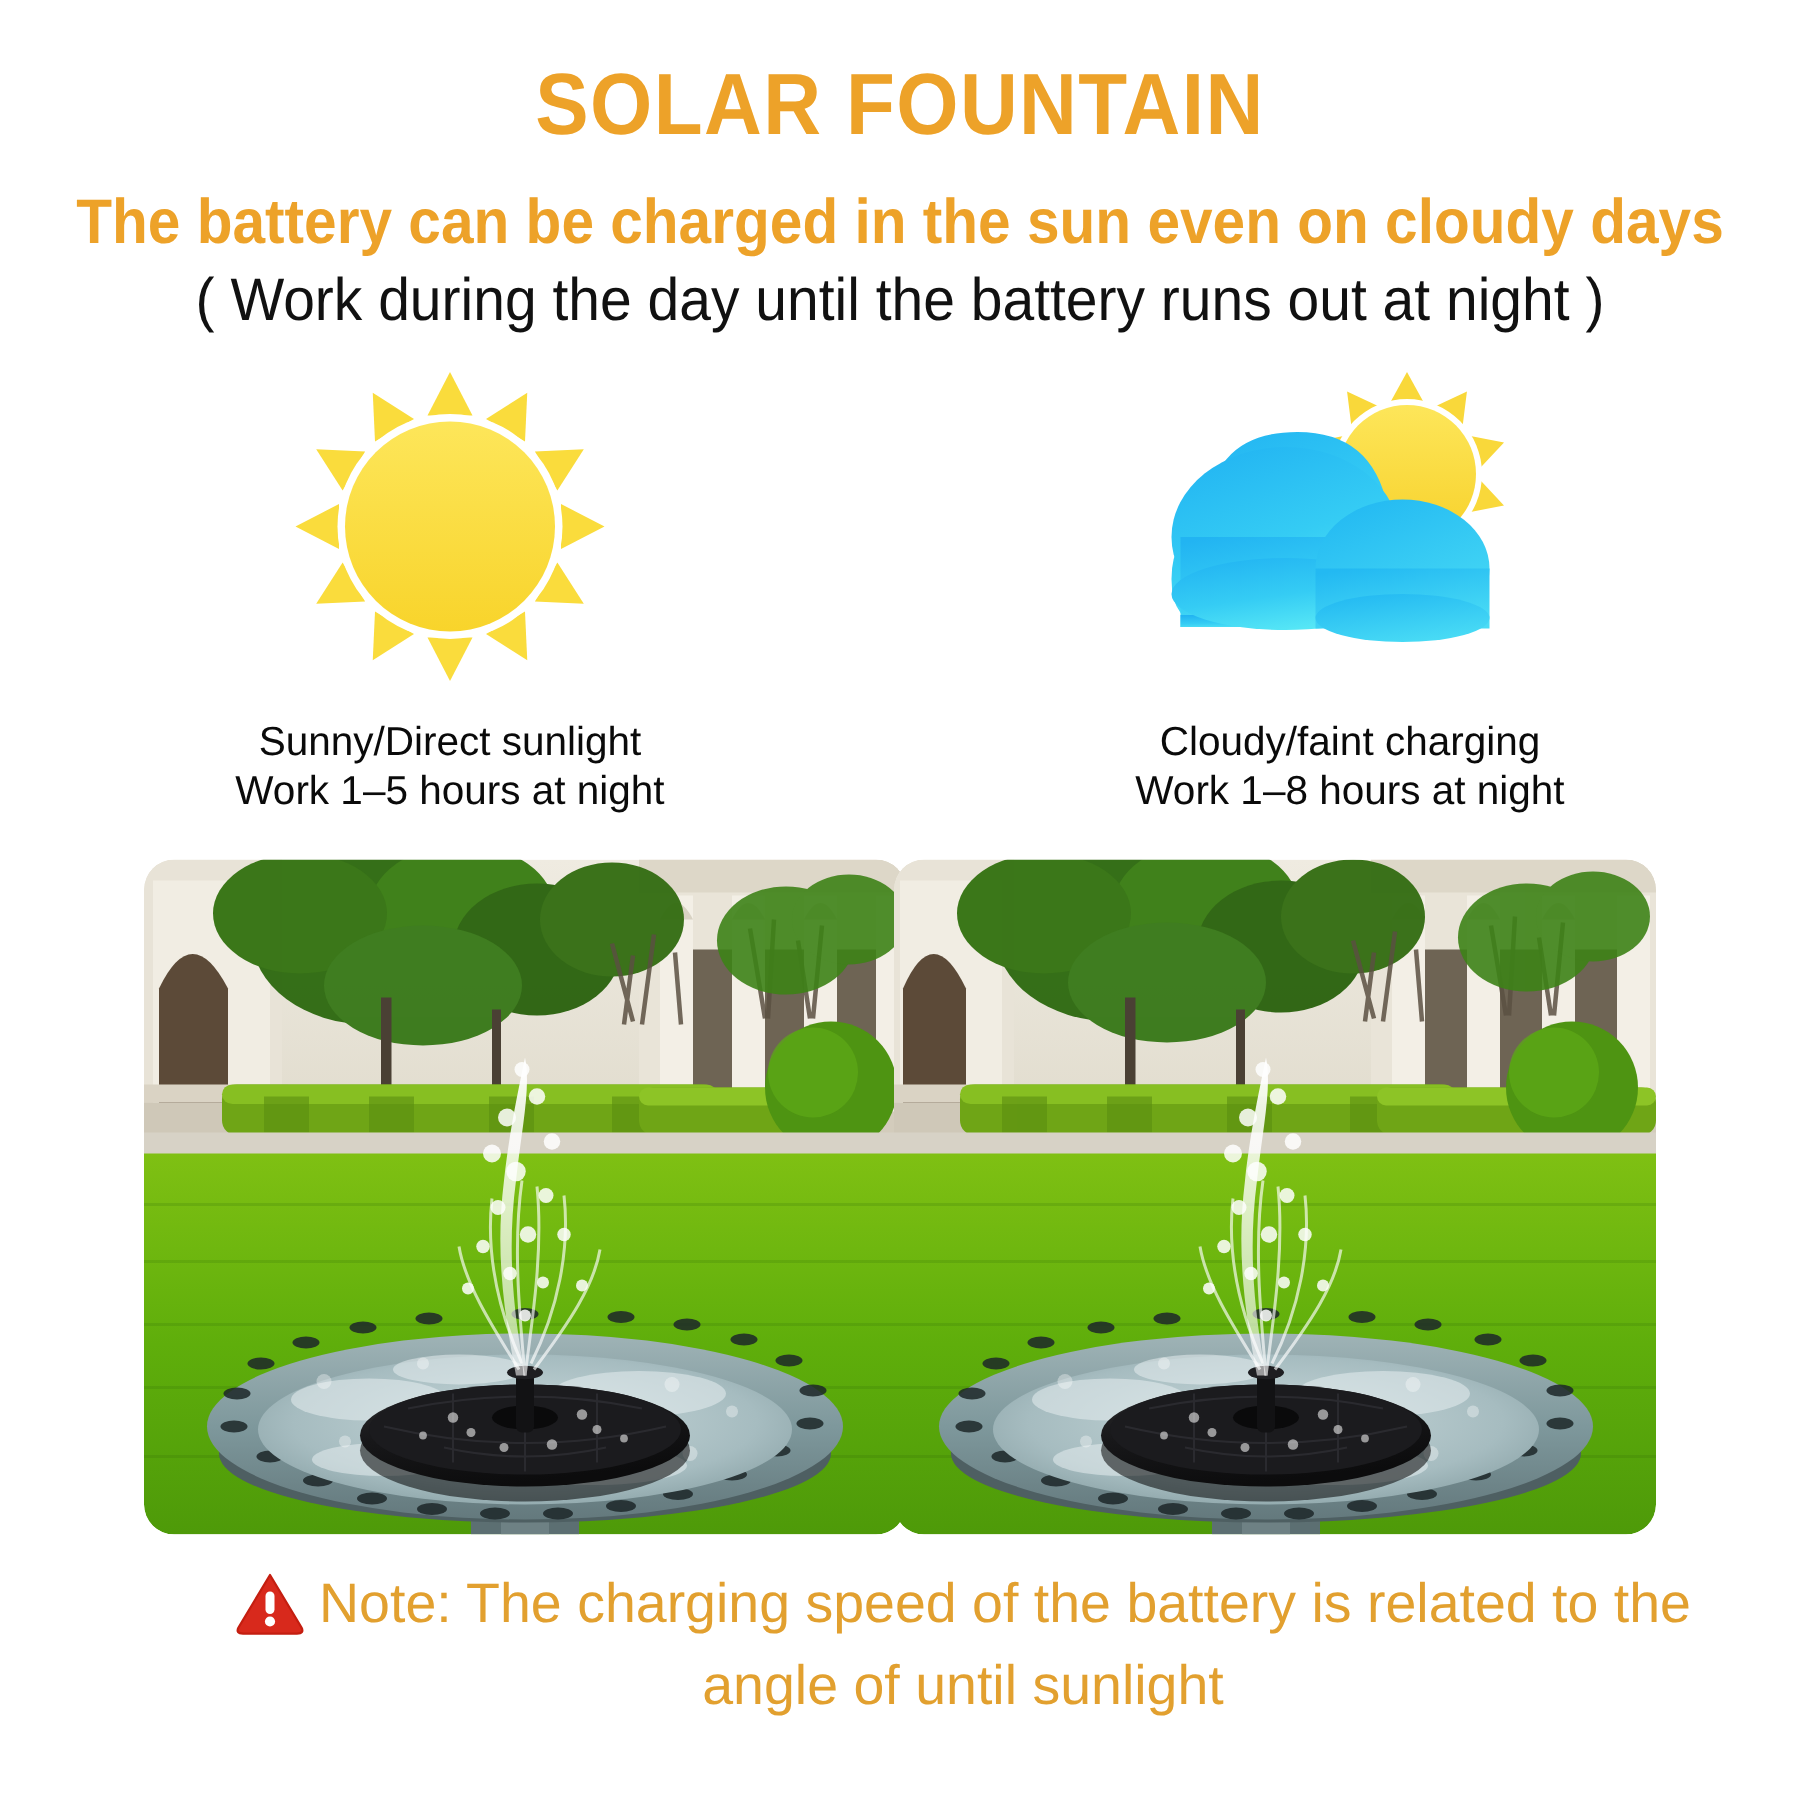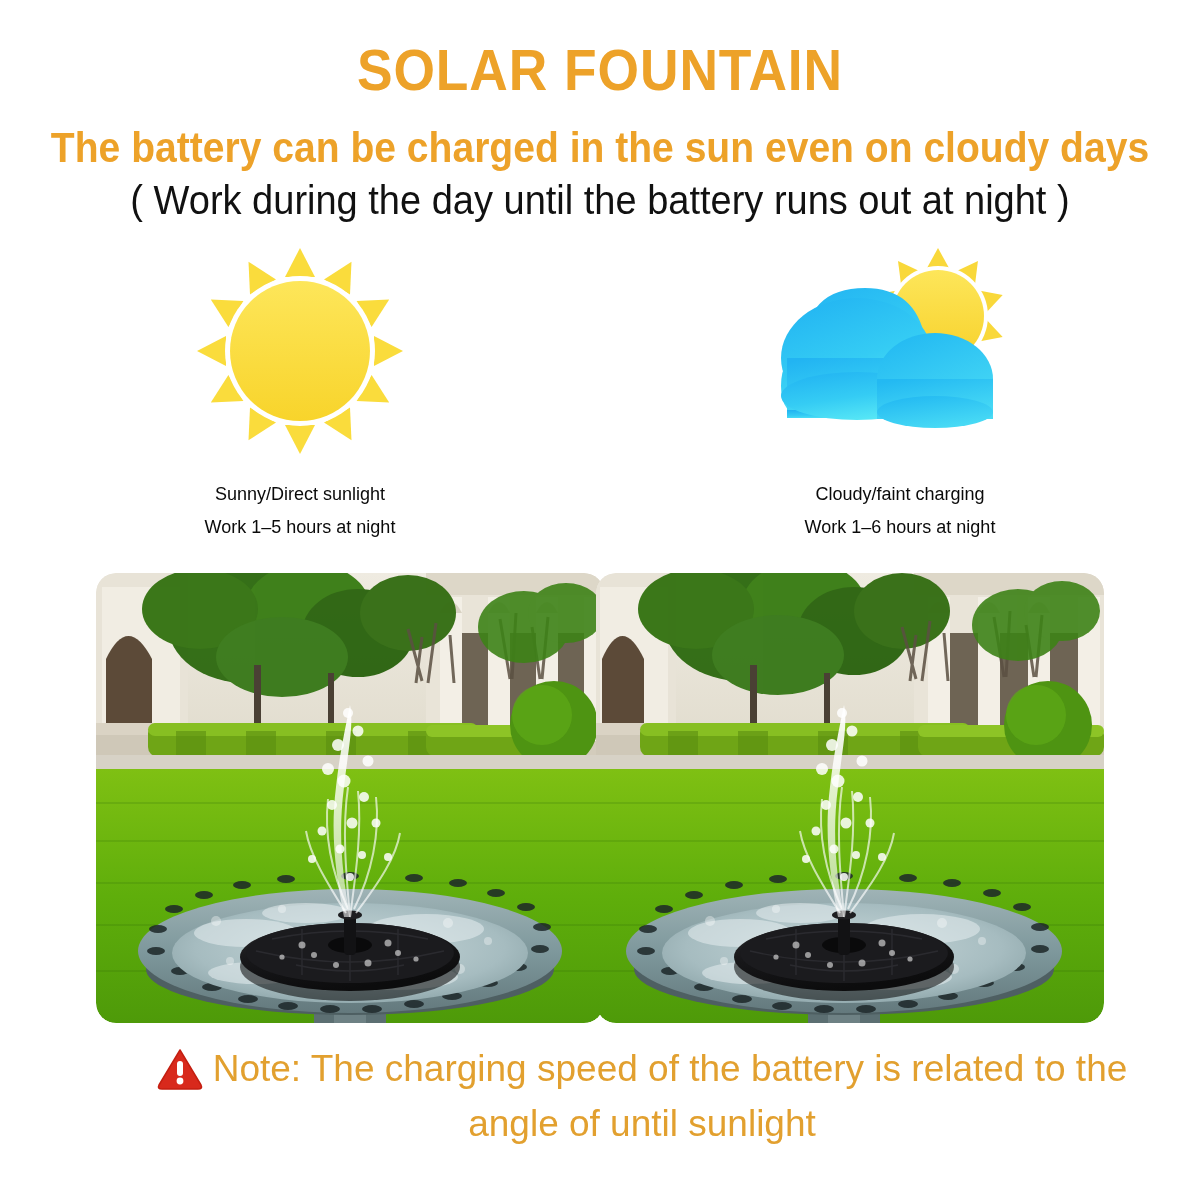--- a/index.html
+++ b/index.html
@@ -49,21 +49,21 @@
   .icon-row{position:absolute;top:246px;left:0;width:1200px;height:210px;}
   .icon-cell{position:absolute;top:0;width:600px;height:210px;}
   .icon-cell.left{left:0;}
   .icon-cell.right{left:600px;}
   .icon-svg{position:absolute;top:0;left:50%;transform:translateX(-50%);}
 
   
   .caption{
     position:absolute;width:600px;text-align:center;
     font-family:"Liberation Sans", sans-serif;
-    font-size:18px;line-height:33px;color:#0a0a0a;
+    font-size:27px;line-height:33px;color:#0a0a0a;
   }
   .caption.left{left:0;top:478px;}
   .caption.right{left:600px;top:478px;}
   .caption div{white-space:nowrap;}
 
   
   .photo{
     position:absolute;top:573px;width:508px;height:450px;
     border-radius:20px;overflow:hidden;
   }
@@ -215,21 +215,21 @@
       </svg>
     </div>
   </div>
 
   <div class="caption left">
     <div>Sunny/Direct sunlight</div>
     <div>Work 1–5 hours at night</div>
   </div>
   <div class="caption right">
     <div>Cloudy/faint charging</div>
-    <div>Work 1–6 hours at night</div>
+    <div>Work 1–8 hours at night</div>
   </div>
 
   <div class="photo left">
     <svg viewBox="0 0 508 450" preserveAspectRatio="none">
       <defs>
         <linearGradient id="skyA" x1="0" y1="0" x2="0" y2="1">
           <stop offset="0" stop-color="#EFEBE1"></stop>
             <stop offset="1" stop-color="#DFDACB"></stop>
         </linearGradient>
         <linearGradient id="grassA" x1="0" y1="0" x2="0" y2="1">

